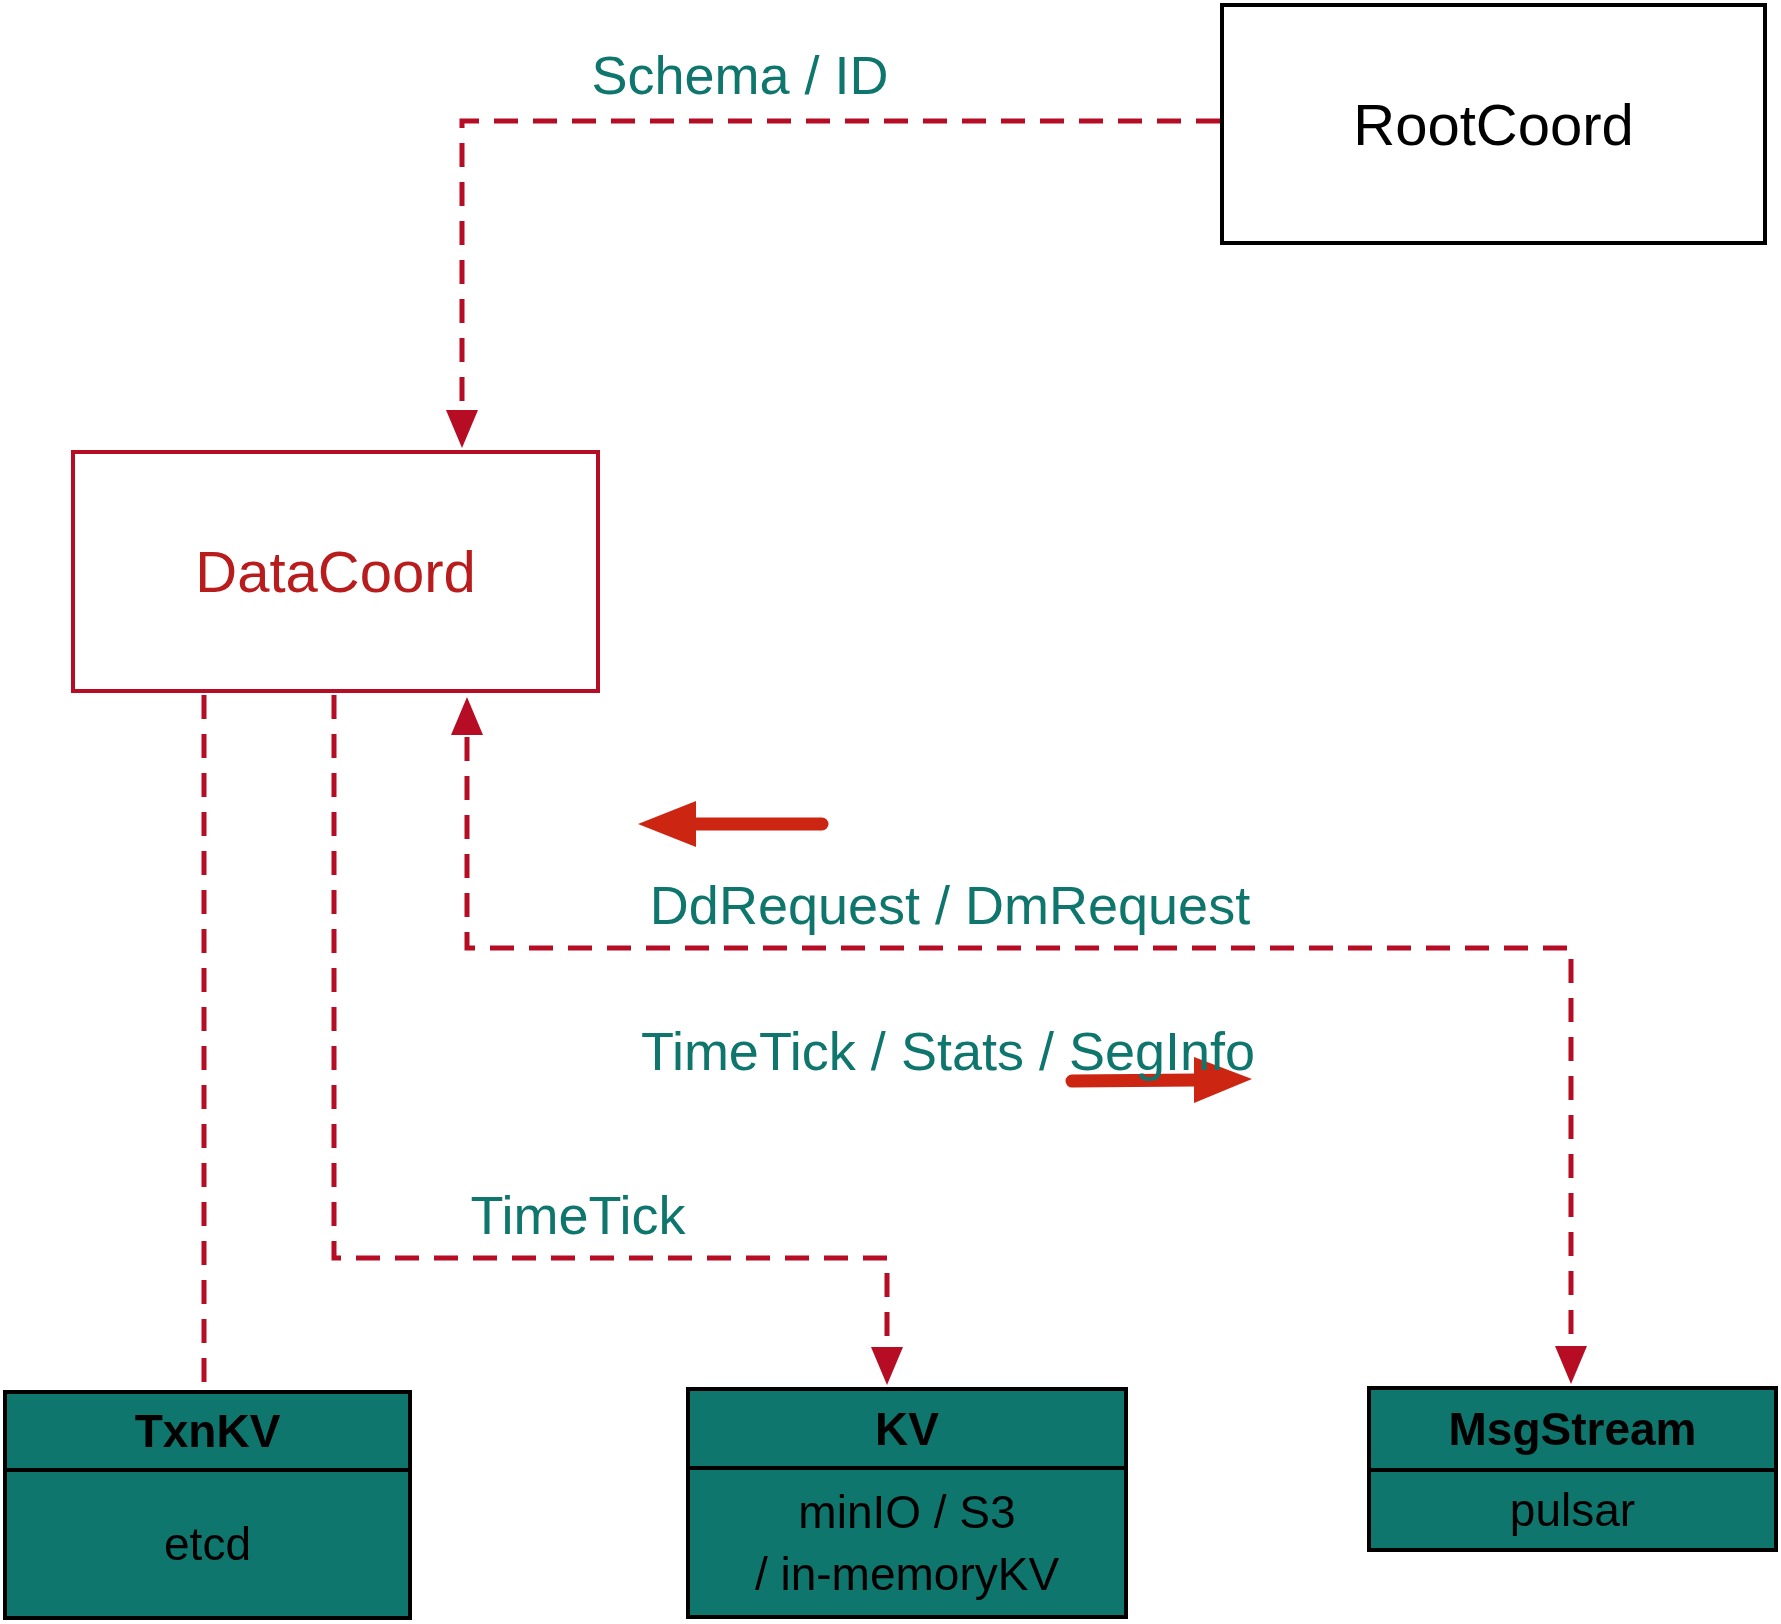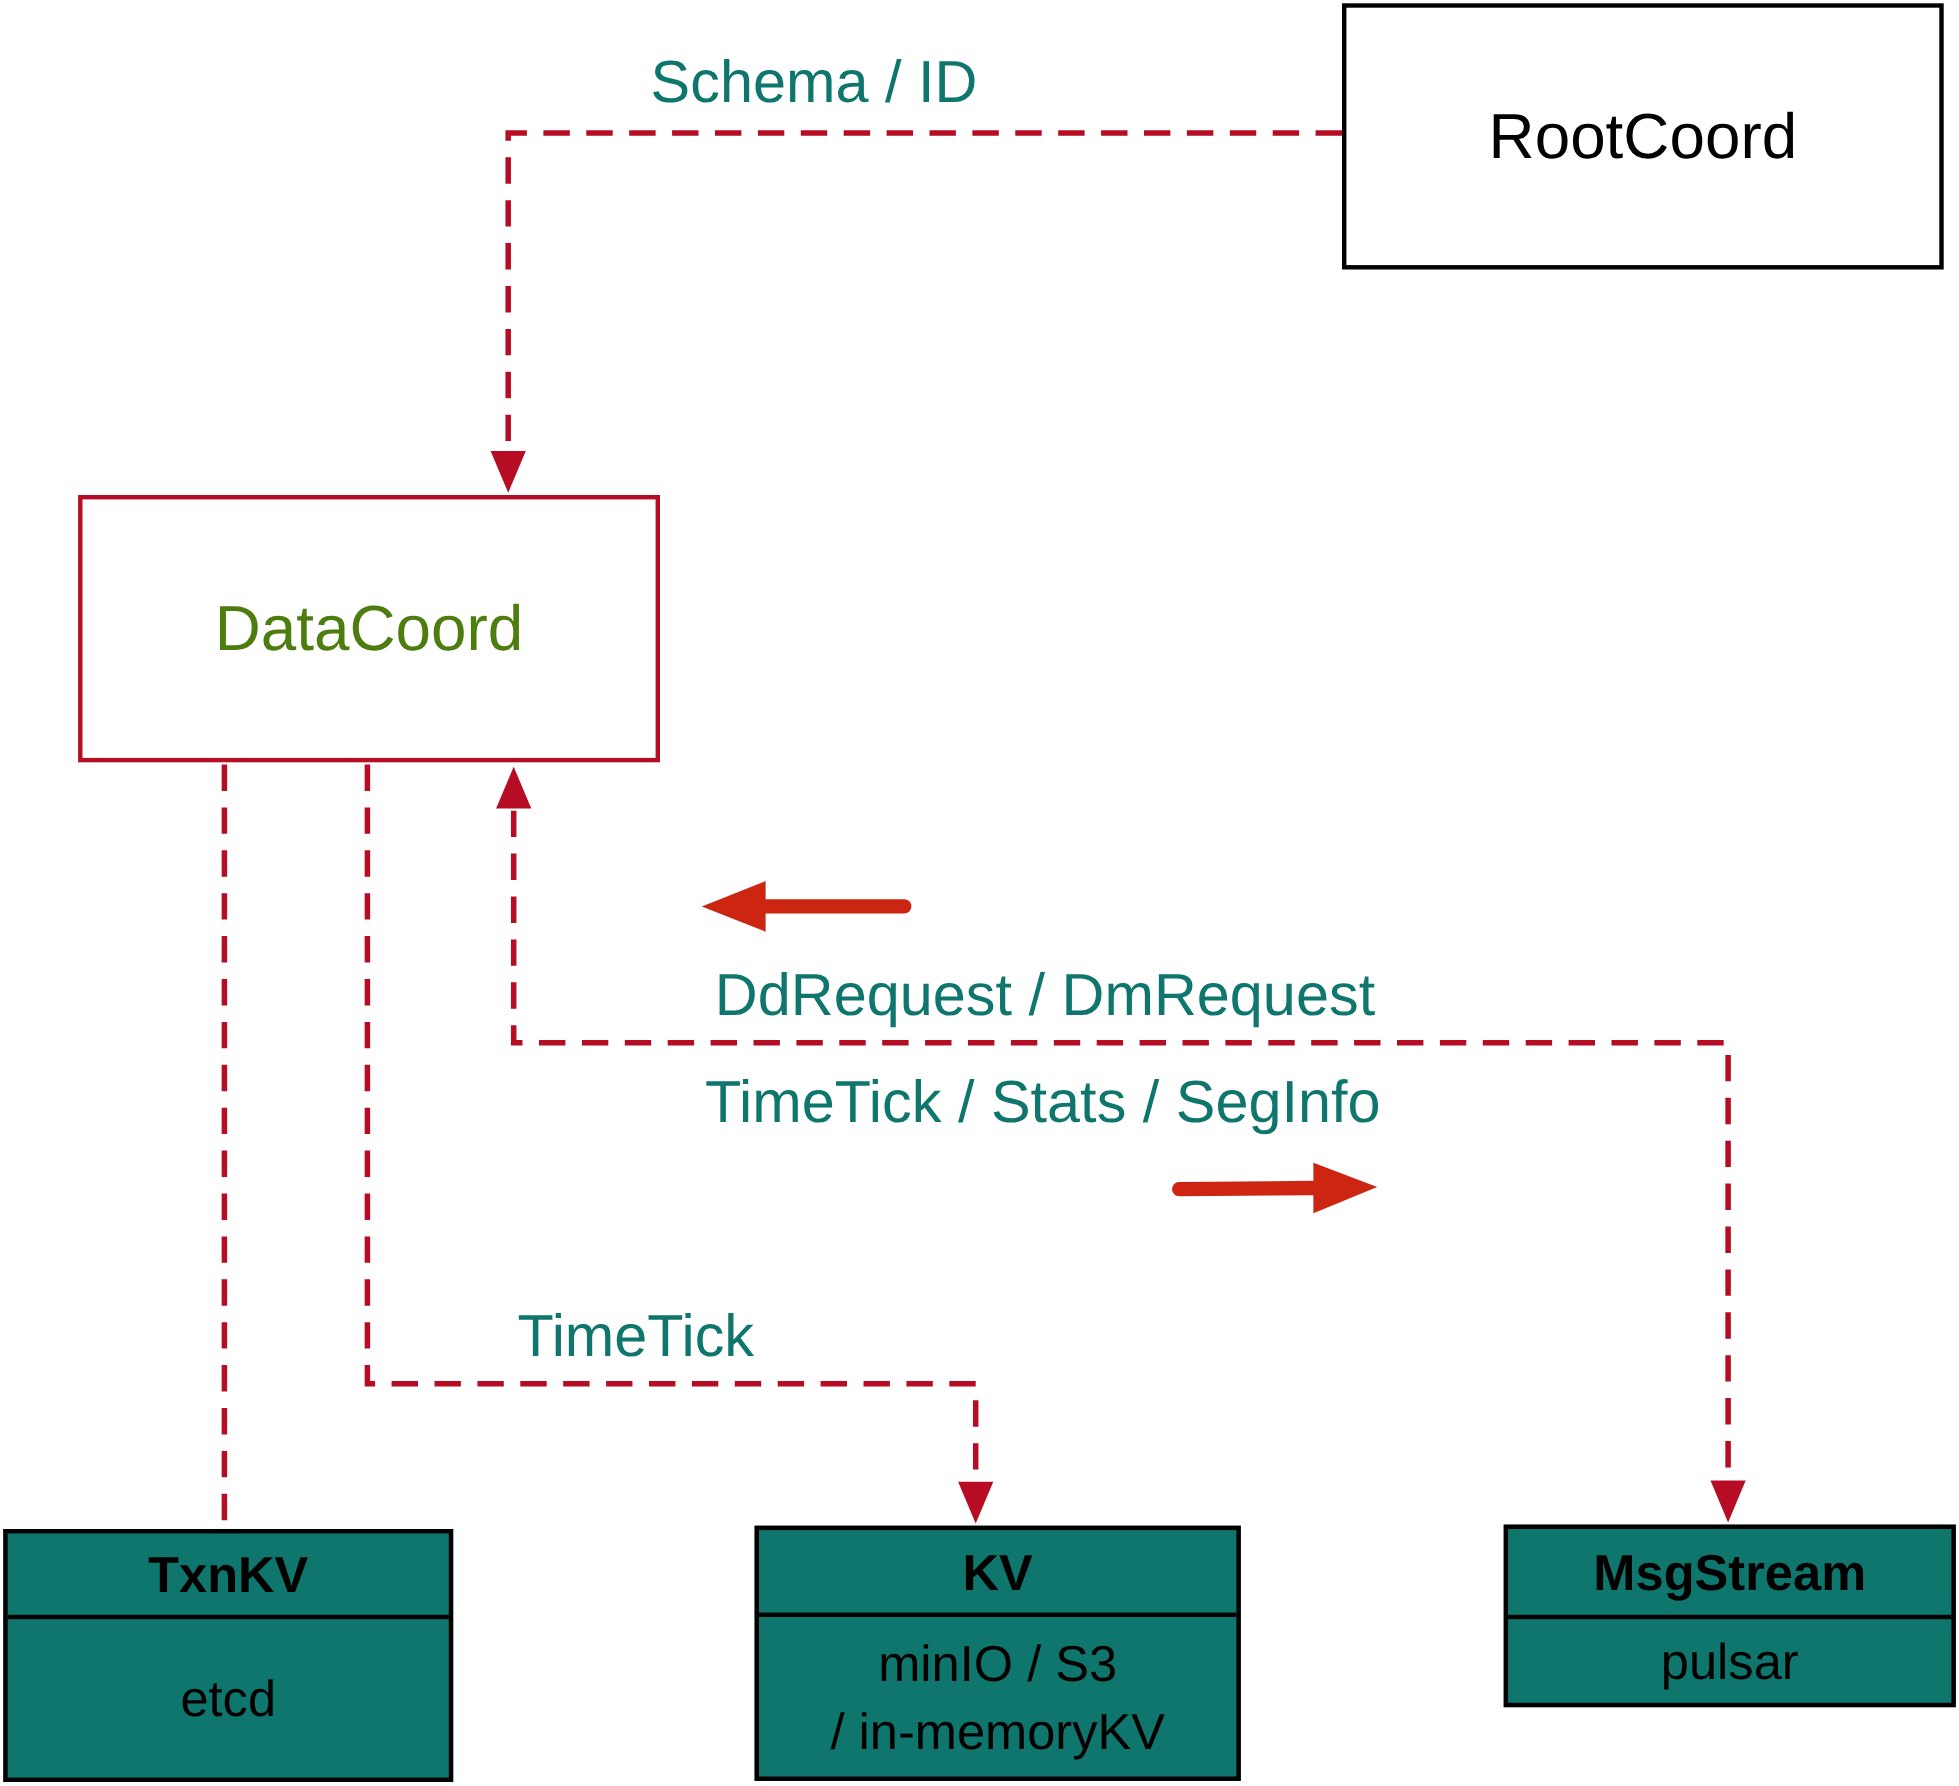--- a/index.html
+++ b/index.html
@@ -24,21 +24,21 @@
   }
   .node {
     position: absolute;
     box-sizing: border-box;
     background: #ffffff;
     display: flex;
     align-items: center;
     justify-content: center;
   }
   .node.black { border: 4px solid #000000; }
-  .node.red   { border: 4px solid #b60c24; color: #4d7c0f; }
+  .node.red   { border: 4px solid #b60c24; color: #b91c1c; }
   .node-title-lg {
     font-size: 58px;
     letter-spacing: 0px;
     white-space: nowrap;
   }
   .store {
     position: absolute;
     box-sizing: border-box;
     border: 4px solid #000000;
     background: #0f766e;
@@ -122,17 +122,17 @@
 
   <div class="store" style="left:1367px; top:1386px; width:411px; height:166px;">
     <div class="store-header" style="height:82px;">MsgStream</div>
     <div class="store-body">pulsar</div>
   </div>
 
   <div class="edge-label" style="left:740px; top:44px;">Schema / ID</div>
 
   <div class="edge-label" style="left:950px; top:874px;text-align:right;">DdRequest / DmRequest</div>
 
-  <div class="edge-label" style="left:948px; top:971px;">TimeTick / Stats / SegInfo</div>
+  <div class="edge-label" style="left:948px; top:1020px;">TimeTick / Stats / SegInfo</div>
 
   <div class="edge-label" style="left:578px; top:1184px;">TimeTick</div>
 
 </div>
 
 </body></html>

